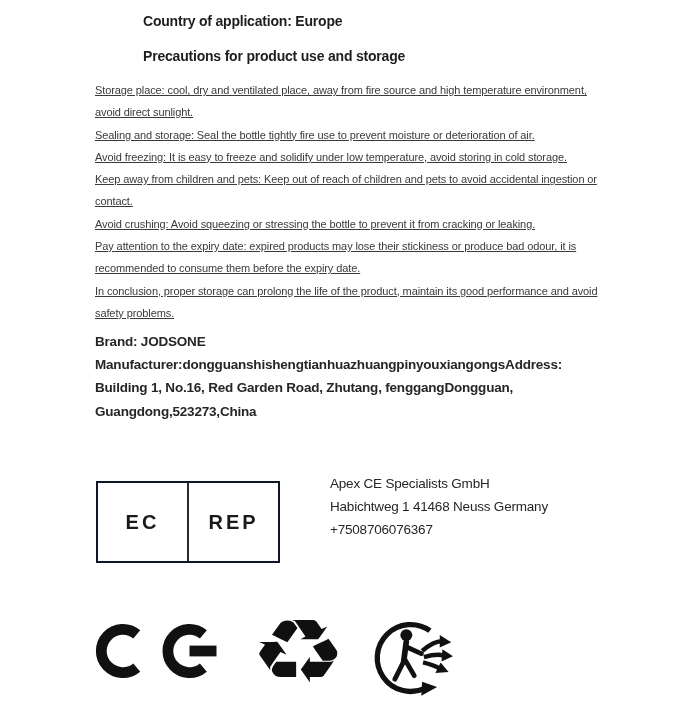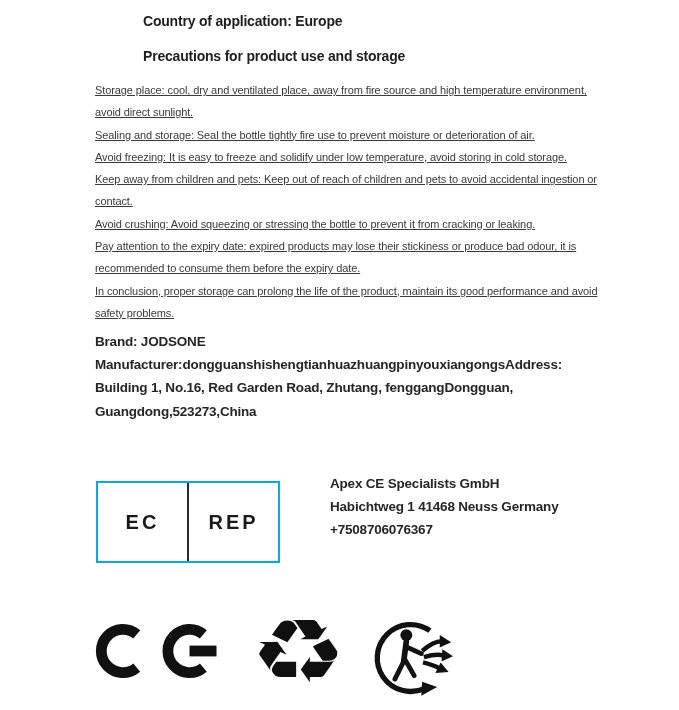--- a/index.html
+++ b/index.html
@@ -52,21 +52,21 @@
     line-height: 23.2px;
     color: #262626;
   }
 
   #ec-rep-box {
     position: absolute;
     left: 96px;
     top: 481px;
     width: 180px;
     height: 78px;
-    border: 2px solid #0ea5e9;
+    border: 2px solid #0f172a;
     display: flex;
     box-sizing: content-box;
     background: #ffffff;
   }
   .ec-rep-cell {
     flex: 1;
     display: flex;
     align-items: center;
     justify-content: center;
     font-size: 20px;
@@ -74,21 +74,21 @@
     letter-spacing: 3px;
     color: #1a1a1a;
   }
   .ec-rep-cell.left { border-right: 2px solid #2a2a2a; }
 
   #rep-address {
     position: absolute;
     left: 330px;
     top: 472px;
     font-size: 13.5px;
-    font-weight: bold;
+    font-weight: normal;
     letter-spacing: -0.2px;
     line-height: 23.2px;
     color: #262626;
   }
 
   .symbol { position: absolute; }
   #ce-mark     { left: 95px;  top: 623px; }
   #recycle-mark {
     left: 250px;
     top: 608px;

